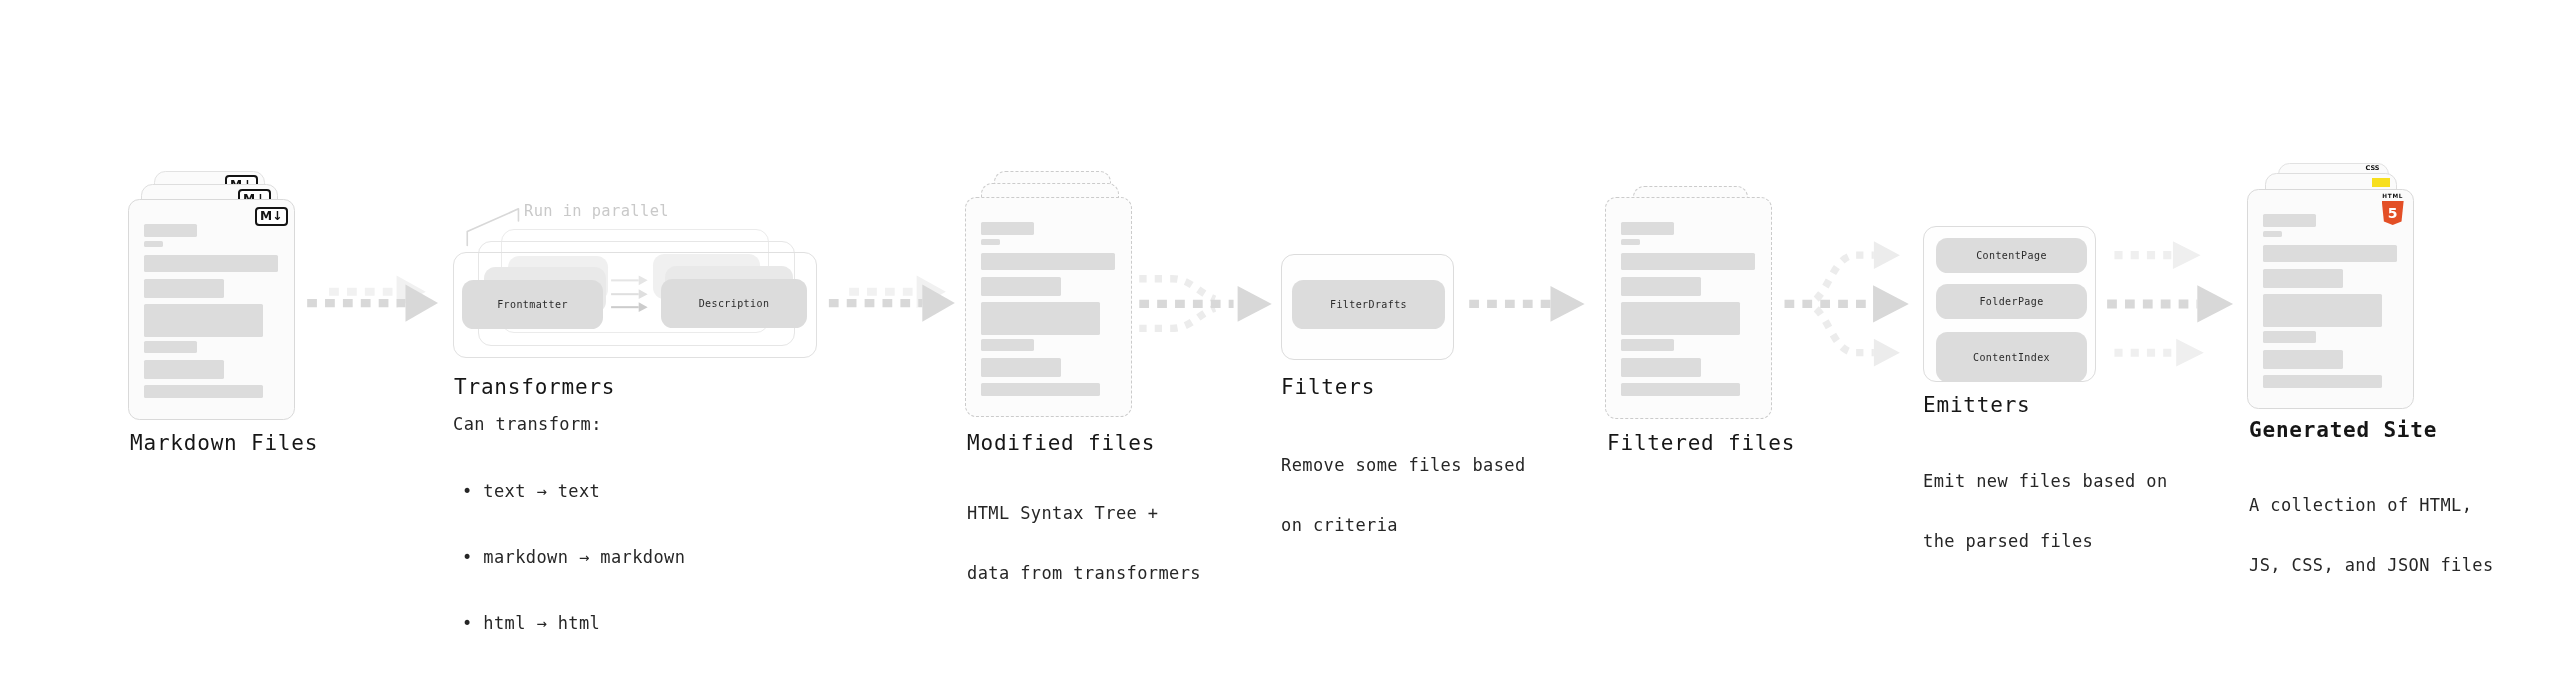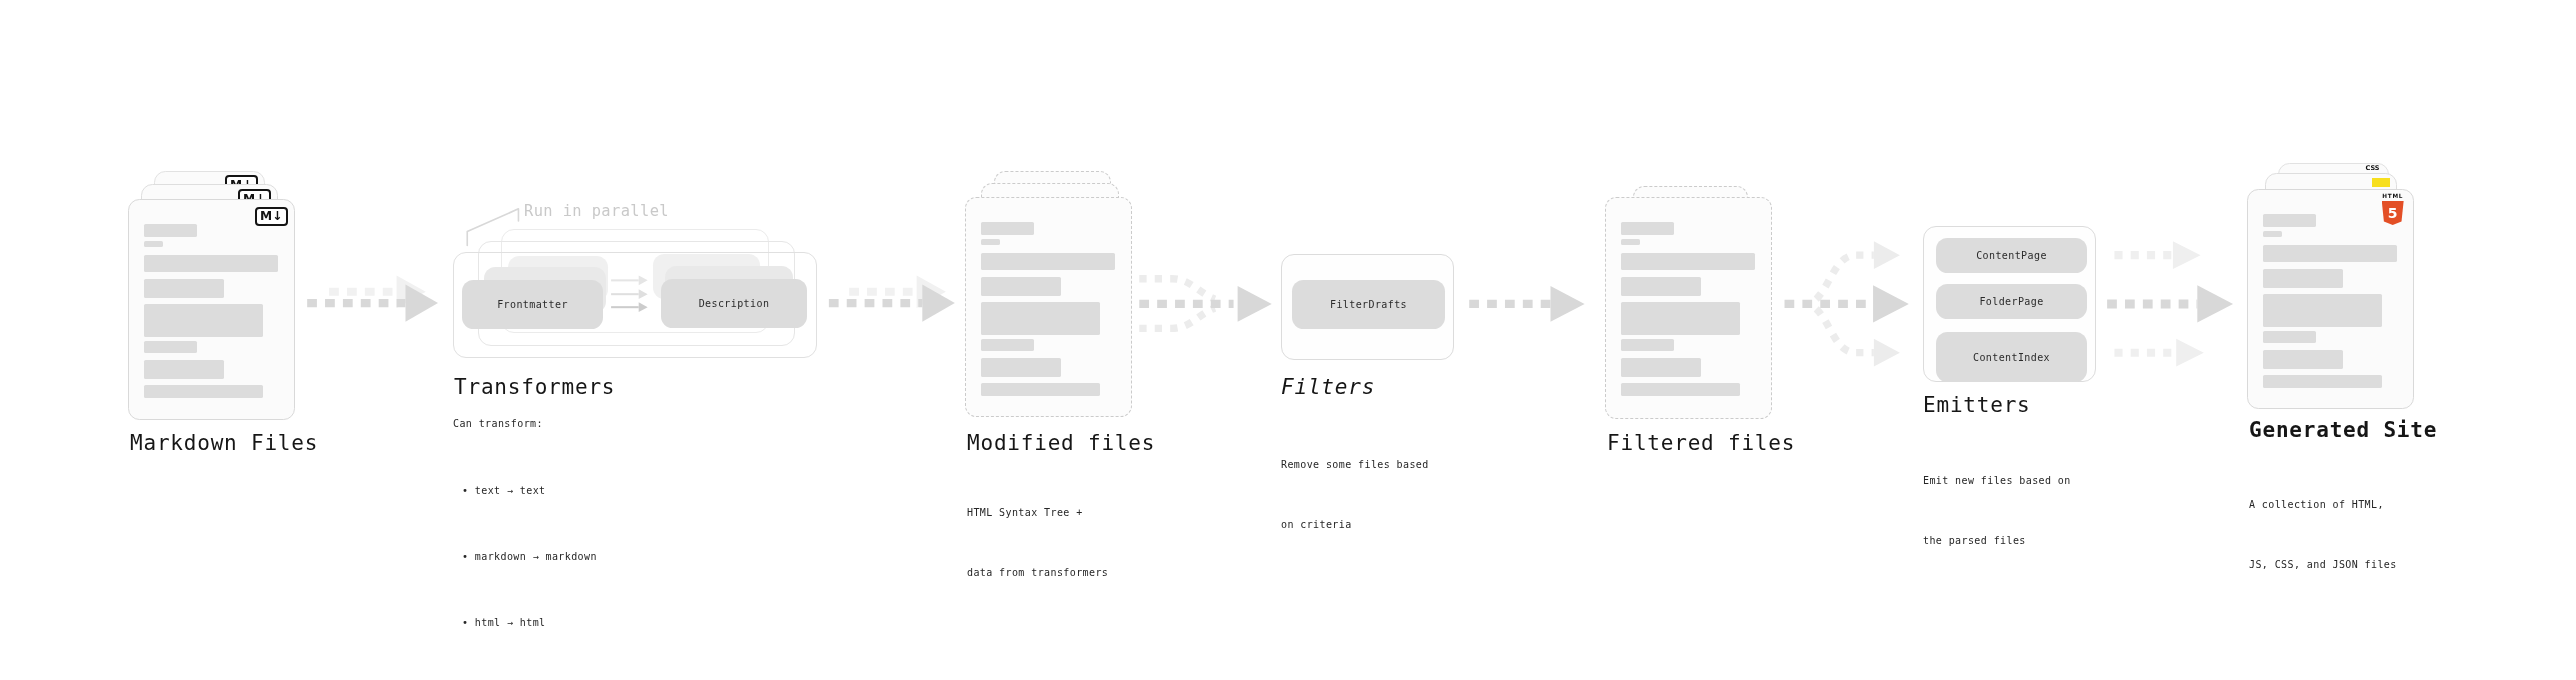--- a/index.html
+++ b/index.html
@@ -67,21 +67,21 @@
   .stage-label {
     position: absolute;
     font-size: 21px;
     letter-spacing: 0.8px;
     color: #161616;
     white-space: pre;
     z-index: 5;
   }
   .stage-desc {
     position: absolute;
-    font-size: 10px;
+    font-size: 17px;
     letter-spacing: 0.4px;
     line-height: 20.3px;
     color: #262626;
     white-space: pre;
     z-index: 5;
   }
   .bullet-list { line-height: 22px; }
   .annotation {
     position: absolute;
     font-size: 15.4px;
@@ -263,21 +263,21 @@
     <div class="stage-label" style="left:967px; top:431px;">Modified files</div>
     <div class="stage-desc" style="left:967px; top:462px;">
       <div>HTML Syntax Tree +</div>
       <div>data from transformers</div>
     </div>
   </div>
 
   <div class="abs">
     <div class="panel-card" style="left:1281px; top:254px; width:173px; height:106px;"></div>
     <div class="pill" style="left:1292px; top:280px; width:153px; height:49px;">FilterDrafts</div>
-    <div class="stage-label" style="left:1281px; top:375px;font-style:italic;">Filters</div>
+    <div class="stage-label" style="left:1281px; top:375px;">Filters</div>
     <div class="stage-desc" style="left:1281px; top:414px;">
       <div>Remove some files based</div>
       <div>on criteria</div>
     </div>
   </div>
 
   <div class="abs">
     <div class="doc-card dashed back1" style="left:1633px; top:186px; width:115px; height:37px;"></div>
     <div class="doc-card dashed" style="left:1605px; top:197px; width:167px; height:222px;">
         <div class="bar" style="left: 15.4px; top: 24.4px; width: 53px; height: 12.2px; background: rgb(220, 220, 220);"></div>

